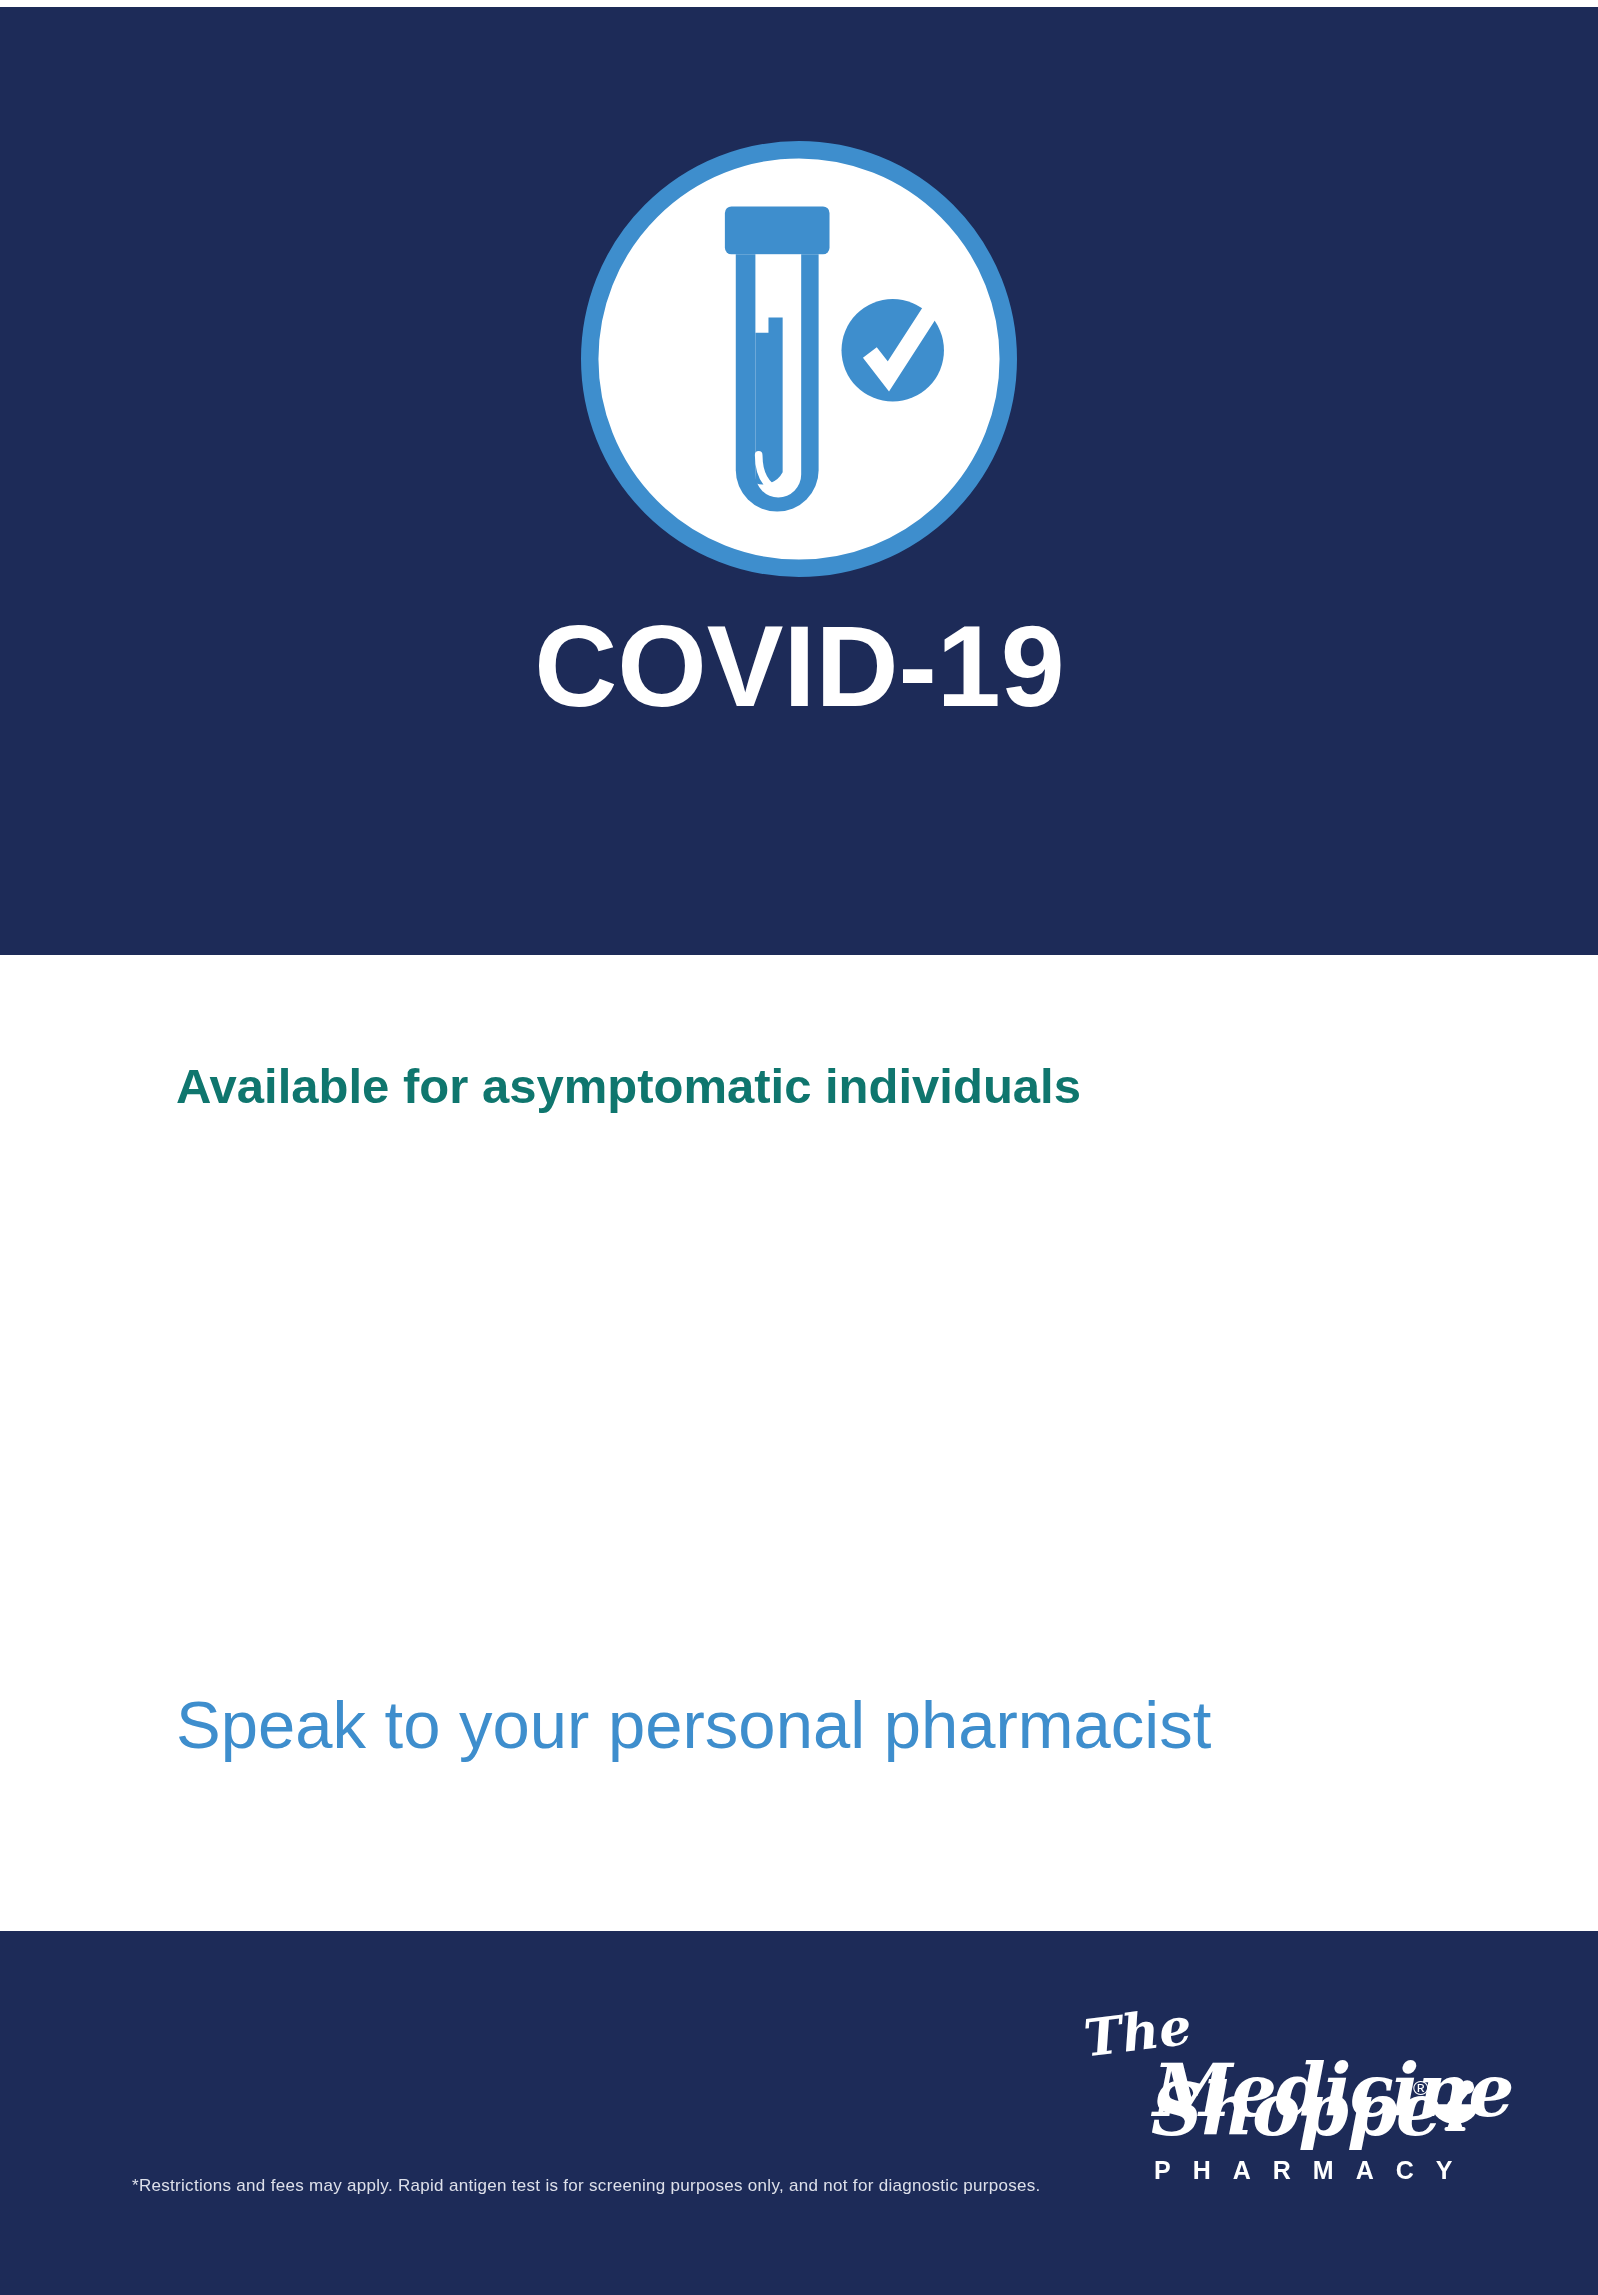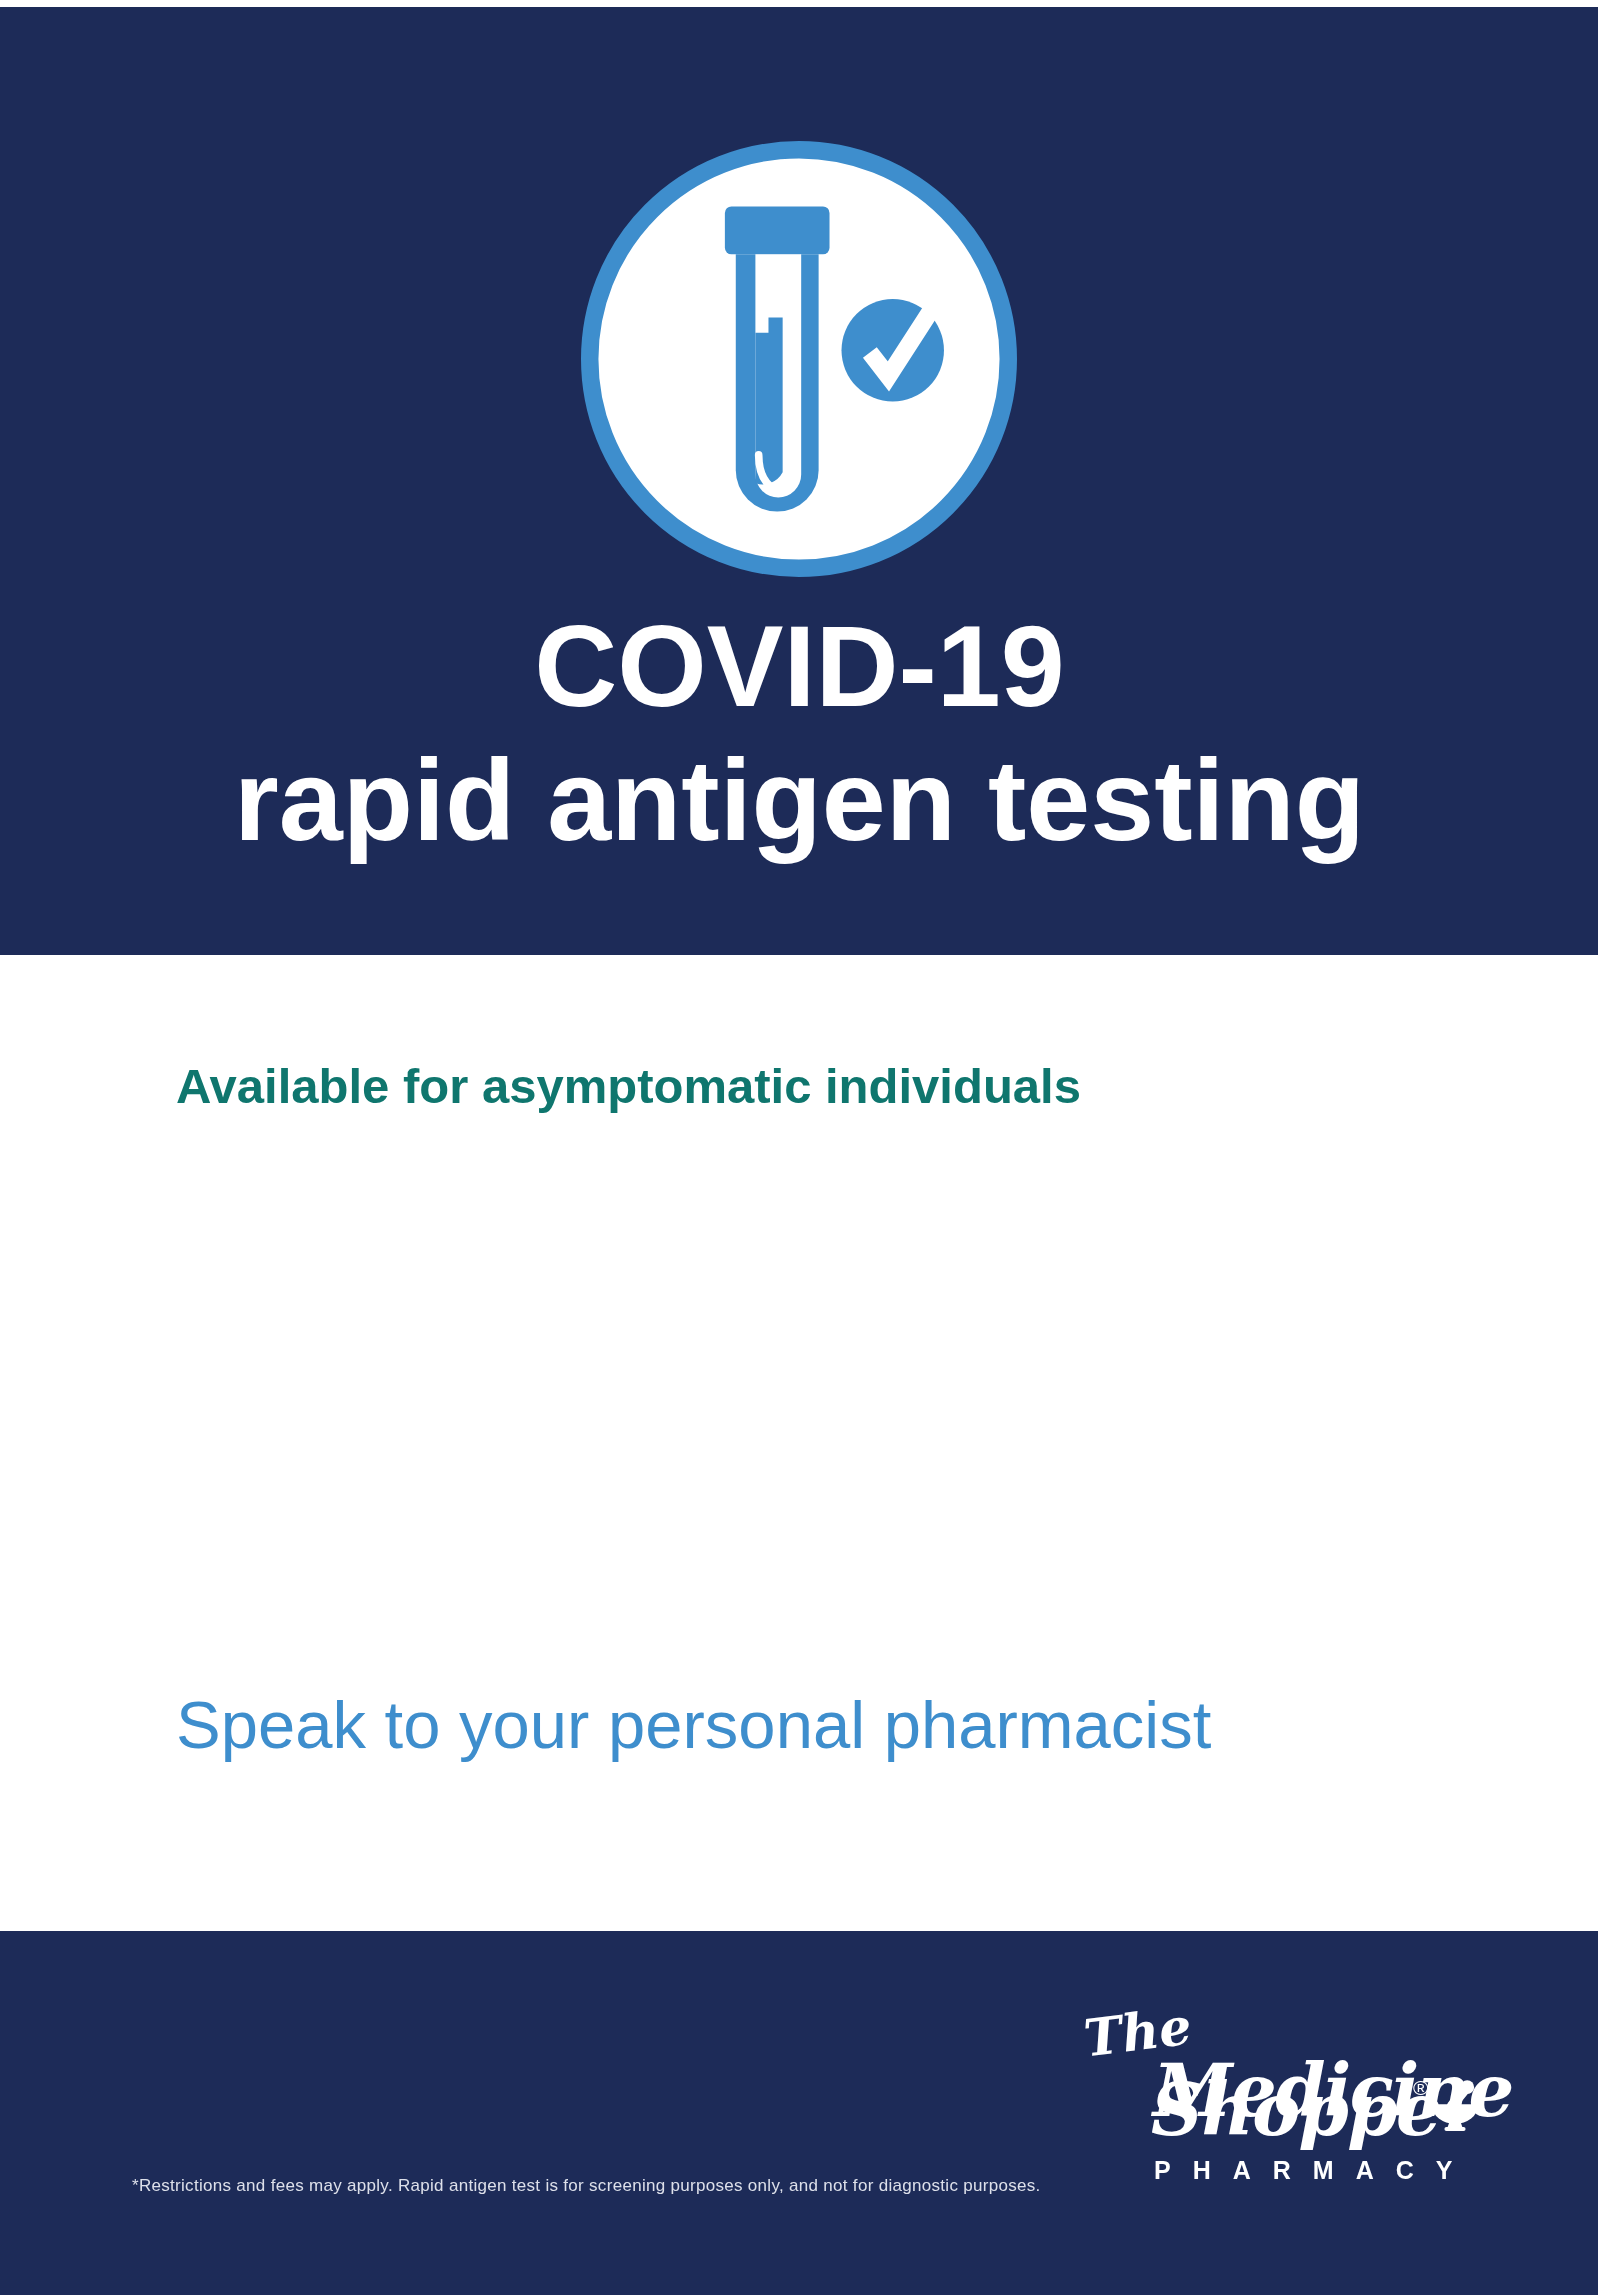--- a/index.html
+++ b/index.html
@@ -101,21 +101,20 @@
 
         <path d="M81.5 144 q0 13 9.5 17" stroke="#ffffff" stroke-width="3.5" fill="none" stroke-linecap="round"></path>
 
         <circle cx="143" cy="96" r="23.5" fill="#3e8ecd"></circle>
         <path d="M132.5 97 L141 108 L161 77" stroke="#ffffff" stroke-width="8" fill="none"></path>
       </svg>
     </div>
 
     <h1 class="title">
       <span class="line">COVID-19</span>
-      <span class="line">rapid antigen testing</span>
     </h1>
   </header>
 
   <main>
     <p class="body-text">
       <span>Available for asymptomatic individuals</span><br>
     </p>
 
     <div class="fill-space"></div>
 

